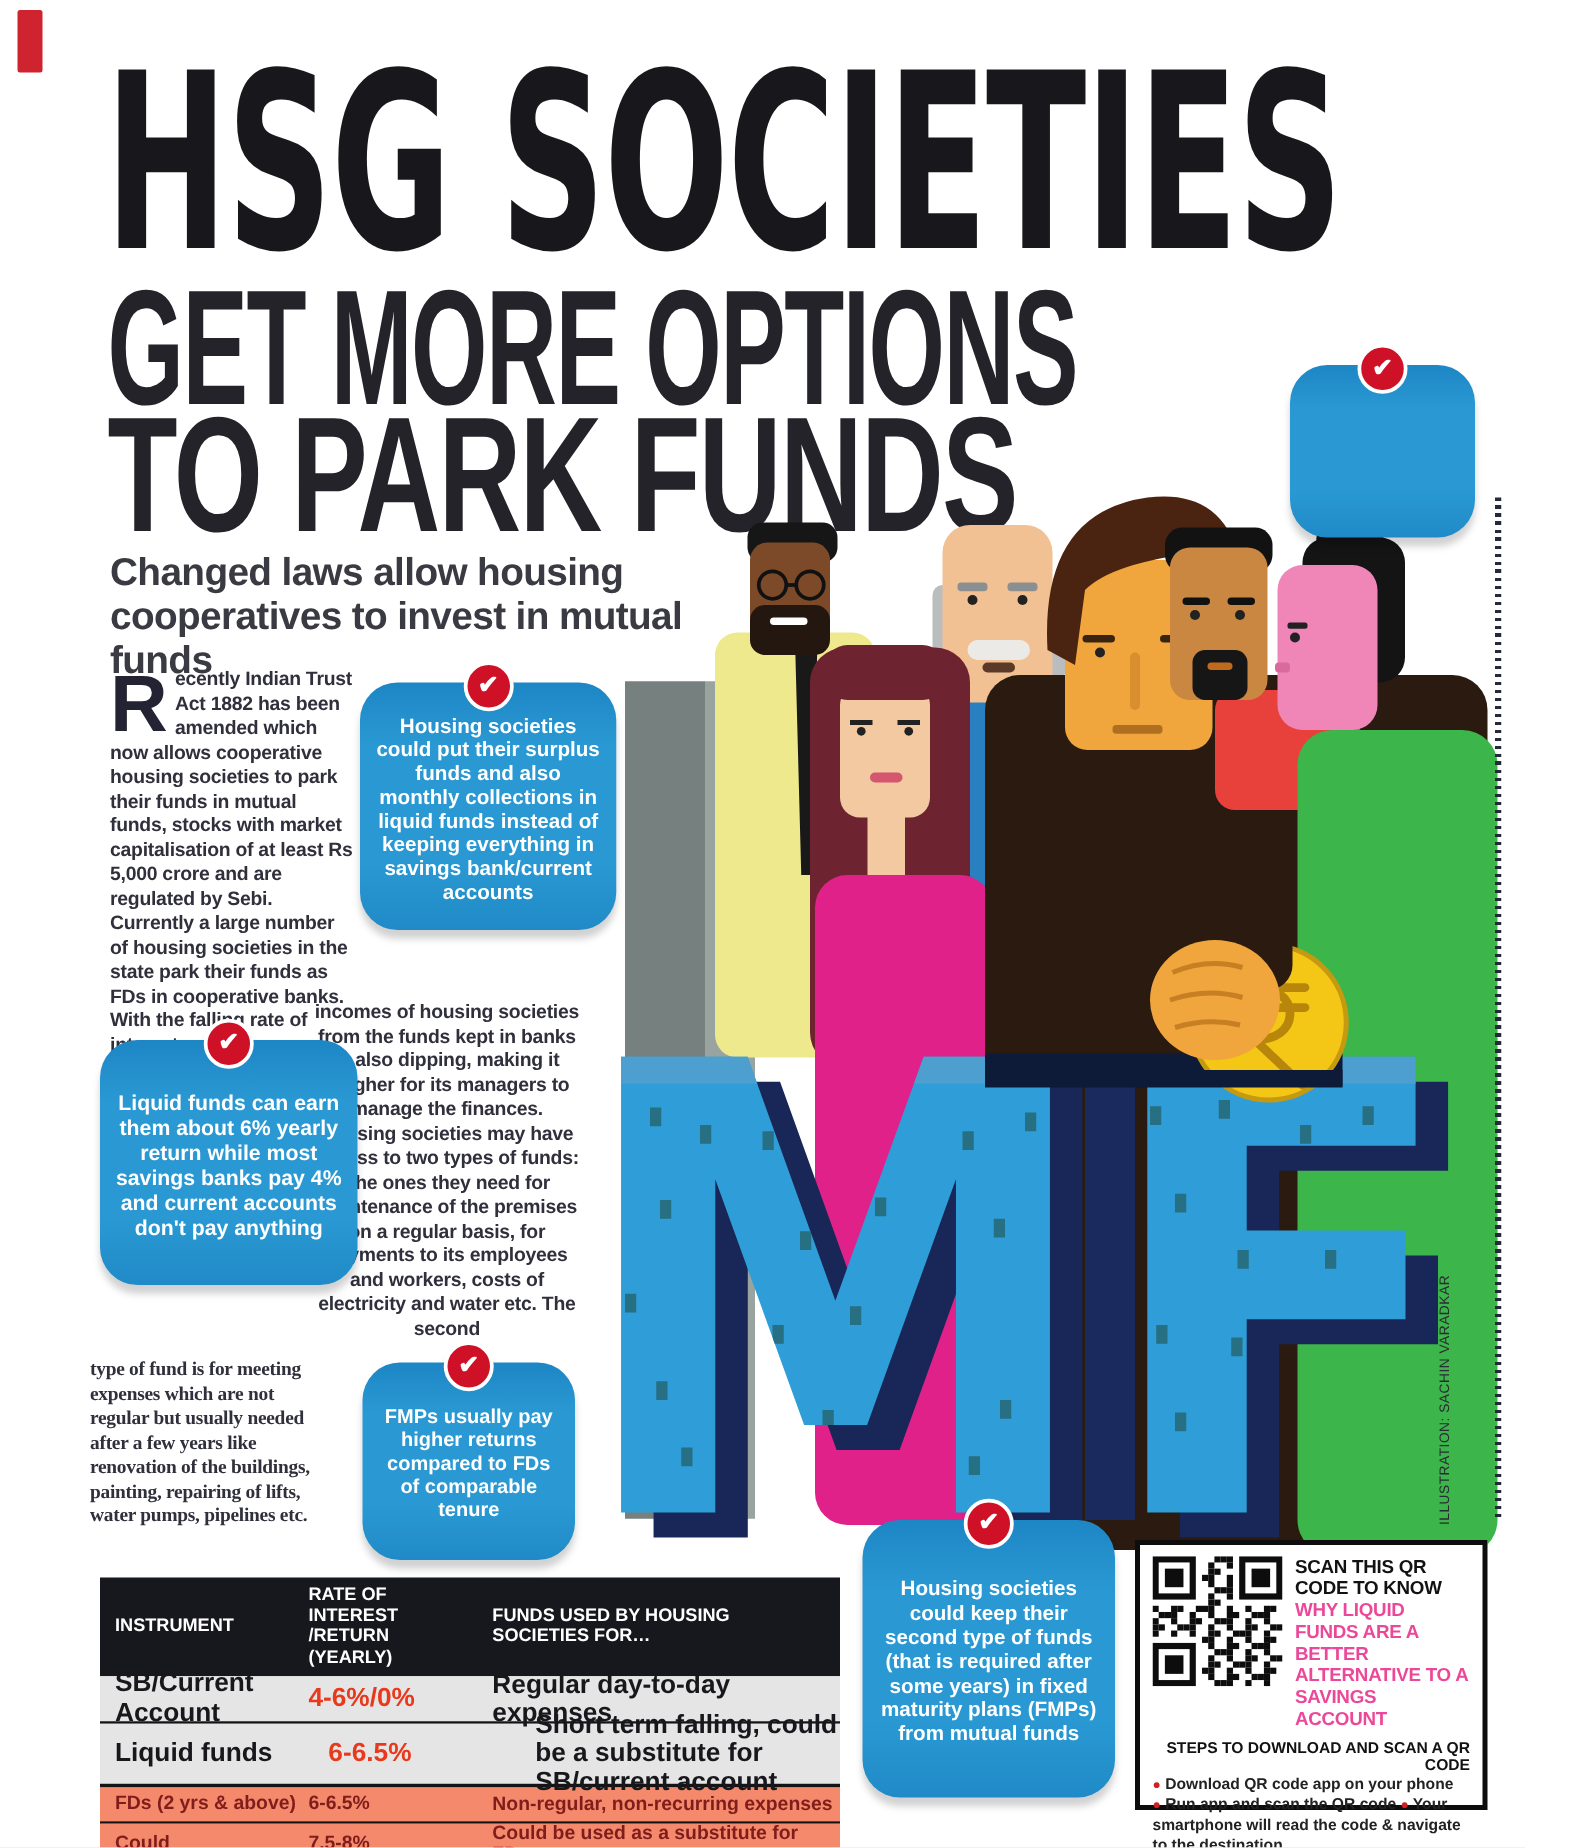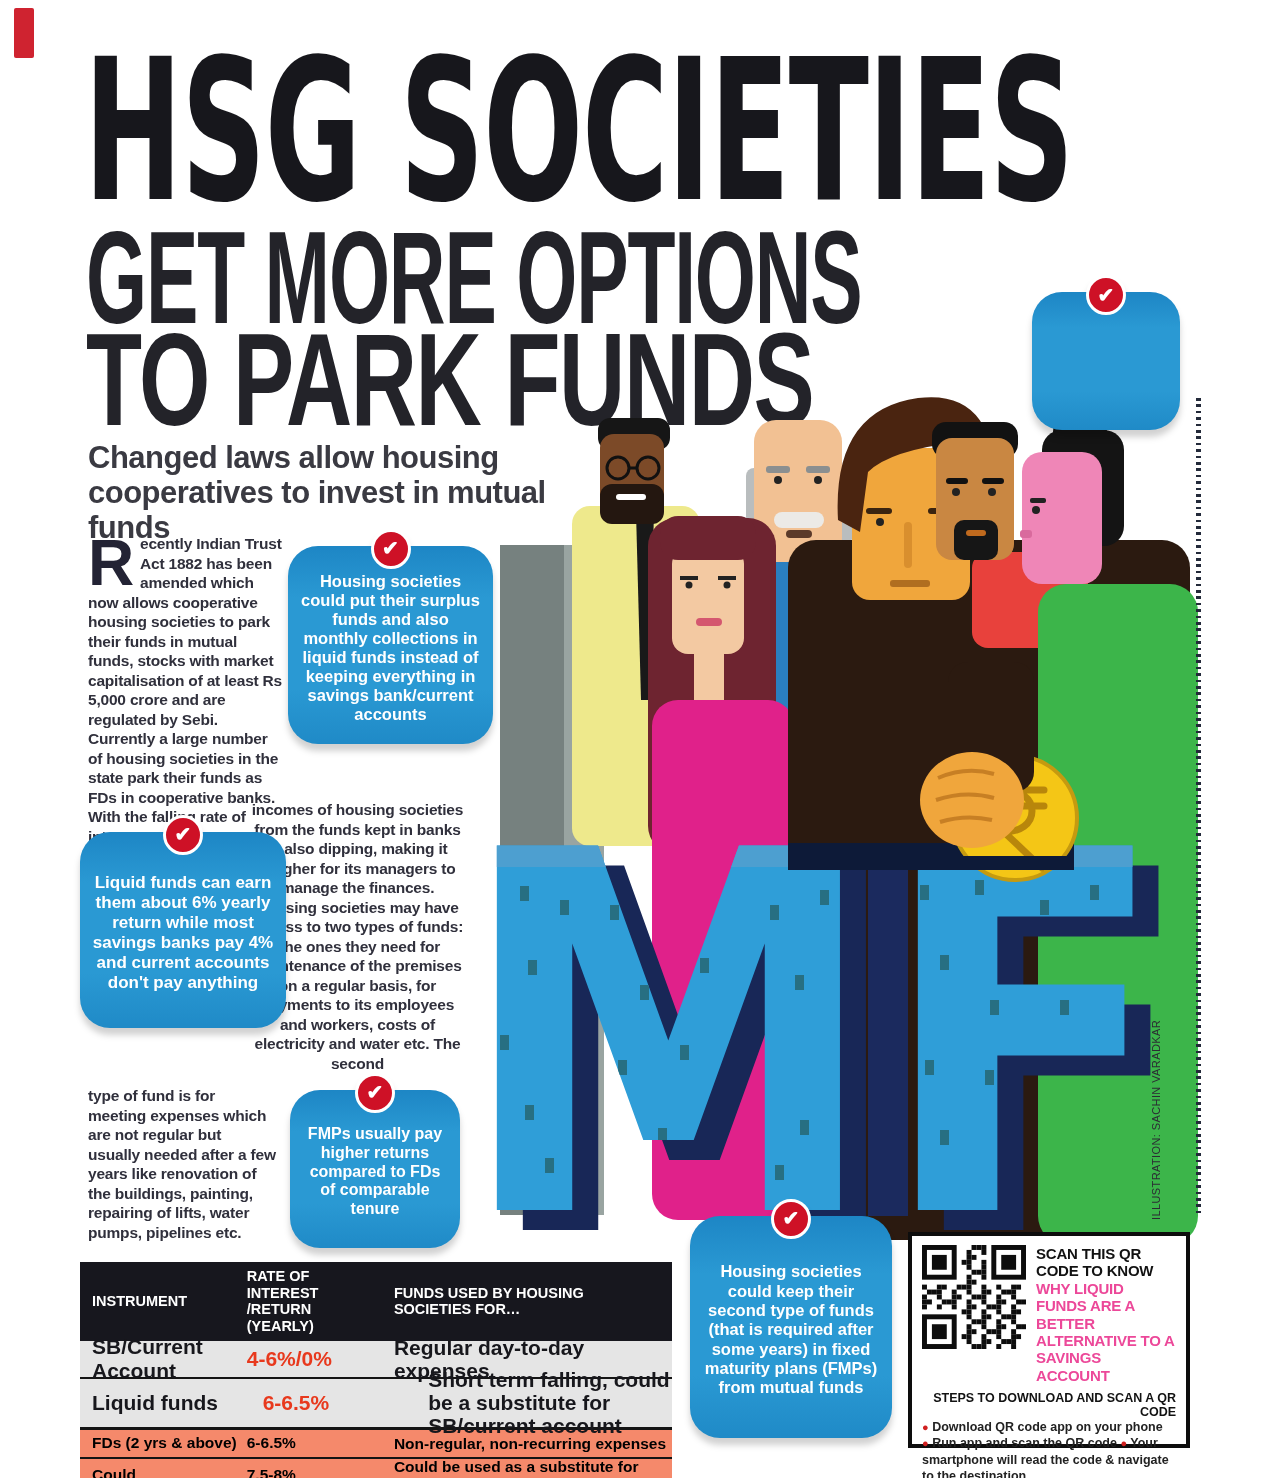--- a/index.html
+++ b/index.html
@@ -19,21 +19,21 @@
   .subhead1{left:86px;top:212px;transform:scaleX(.60);}
   .subhead2{left:86px;top:314px;transform:scaleX(.70);}
   .standfirst{left:88px;top:440px;width:500px;font-size:31px;line-height:1.13;font-weight:700;
               color:#3a3a42;letter-spacing:-.5px;}
 
   
   .bodycol{font-size:15.5px;line-height:1.26;font-weight:700;color:#30303c;letter-spacing:-.2px;}
   .col1{left:88px;top:534px;width:196px;}
   .col2{left:250px;top:800px;width:215px;text-align:center;}
   .col2 p{margin:0;}
-  .col1b{left:88px;top:1086px;width:188px;}
+  .col1b{left:72px;top:1086px;width:188px;font-family:Liberation Serif, serif;}
   .dropcap{float:left;font-size:64px;line-height:.85;font-weight:700;color:#232334;
            padding-right:6px;padding-top:2px;}
 
   
   .bubble{background:linear-gradient(180deg,#1d86c5 0%,#2a99d3 26%,#2a99d3 72%,#1f8ac7 100%);
           border-radius:30px;color:#ffffff;font-weight:700;text-align:center;
           display:flex;align-items:center;justify-content:center;
           filter:drop-shadow(0 7px 3px rgba(0,0,0,.18));z-index:5;}
   .bubble span{display:block;padding:16px 12px 10px 12px;}
   .badge{position:absolute;left:50%;transform:translateX(-50%);top:-17px;width:34px;height:34px;
@@ -56,21 +56,21 @@
 
   
   .rate-table{left:80px;top:1262px;width:592px;z-index:6;font-weight:700;}
   .tr{display:flex;align-items:center;}
   .tc1{width:170px;padding-left:12px;box-sizing:border-box;}
   .tc2{width:138px;}
   .tc3{width:284px;margin-left:12px;}
   .thead{background:#17171e;color:#fff;font-size:14.5px;line-height:1.15;padding:6px 0;}
   .thead .tc1,.thead .tc2,.thead .tc3{display:flex;flex-direction:column;justify-content:center;}
   .row-yellow{background:#e5e5e5;color:#17171c;font-size:21px;}
-  .row-salmon{background:#f5896b;color:#000000;font-size:15.5px;}
+  .row-salmon{background:#f5896b;color:#7f1d1d;font-size:15.5px;}
   .rate-red{color:#e8391d;}
   .sep2{height:2px;background:#141414;}
   .sep3{height:3px;background:#141414;}
   .rh1{height:36px;} .rh2{height:48px;gap:35px;} .rh3{height:27px;} .rh4{height:32px;}
   .use-line{line-height:1.1;}
 
   
   .qrbox{left:908px;top:1232px;width:282px;height:216px;border:4px solid #0d0d0d;background:#fff;
          box-sizing:border-box;padding:9px 10px;z-index:6;}
   .qrtop{display:flex;gap:10px;}

